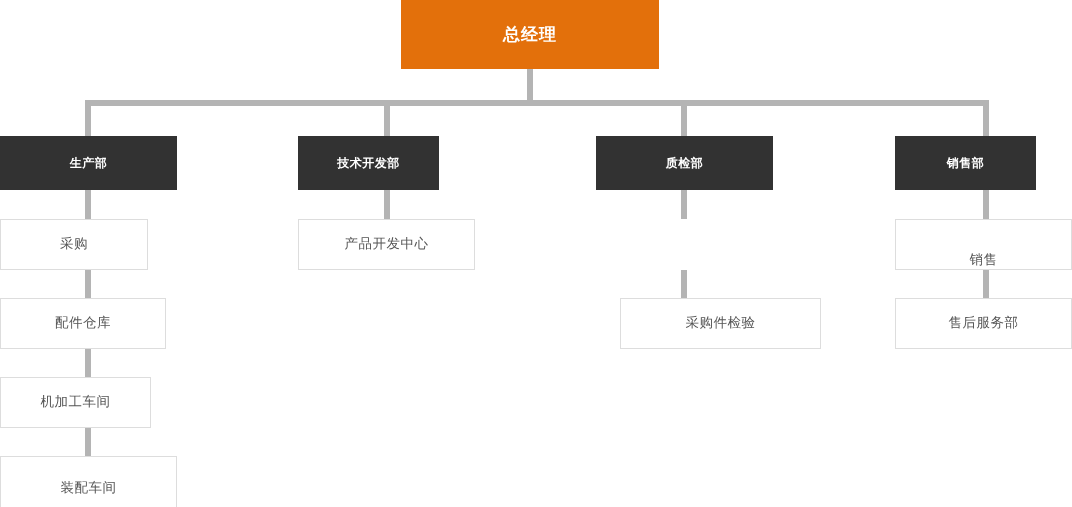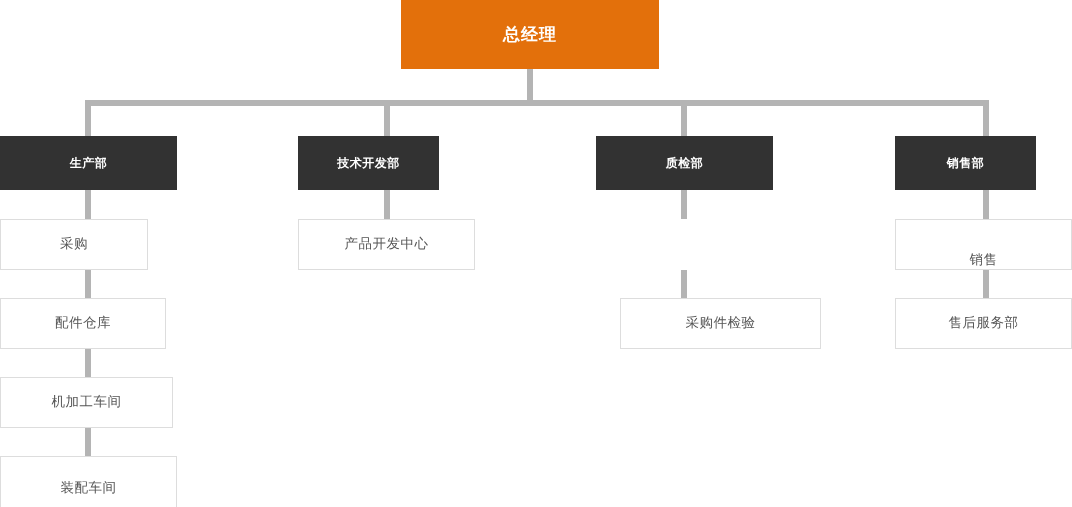--- a/index.html
+++ b/index.html
@@ -93,21 +93,21 @@
   <div class="node node-sub" style="left:0px; top:219px; width:148px; height:51px;">
     <span>采购</span>
   </div>
 
   <div class="conn conn-v" style="left:85px; top:270px; height:28px;"></div>
   <div class="node node-sub" style="left:0px; top:298px; width:166px; height:51px;">
     <span>配件仓库</span>
   </div>
 
   <div class="conn conn-v" style="left:85px; top:349px; width:6px; height:28px;"></div>
-  <div class="node node-sub" style="left:0px; top:377px; width:173px; height:51px;text-align:center;">
+  <div class="node node-sub" style="left:0px; top:377px; width:151px; height:51px;text-align:center;">
     <span>机加工车间</span>
   </div>
 
   <div class="conn conn-v" style="left:85px; top:428px; height:28px;"></div>
   <div class="node node-sub" style="left:0px; top:456px; width:177px; height:65px;">
     <span>装配车间</span>
   </div>
 
   <div class="node node-dept" style="left:298px; top:136px; width:141px; height:54px;">
     <span>技术开发部</span>

